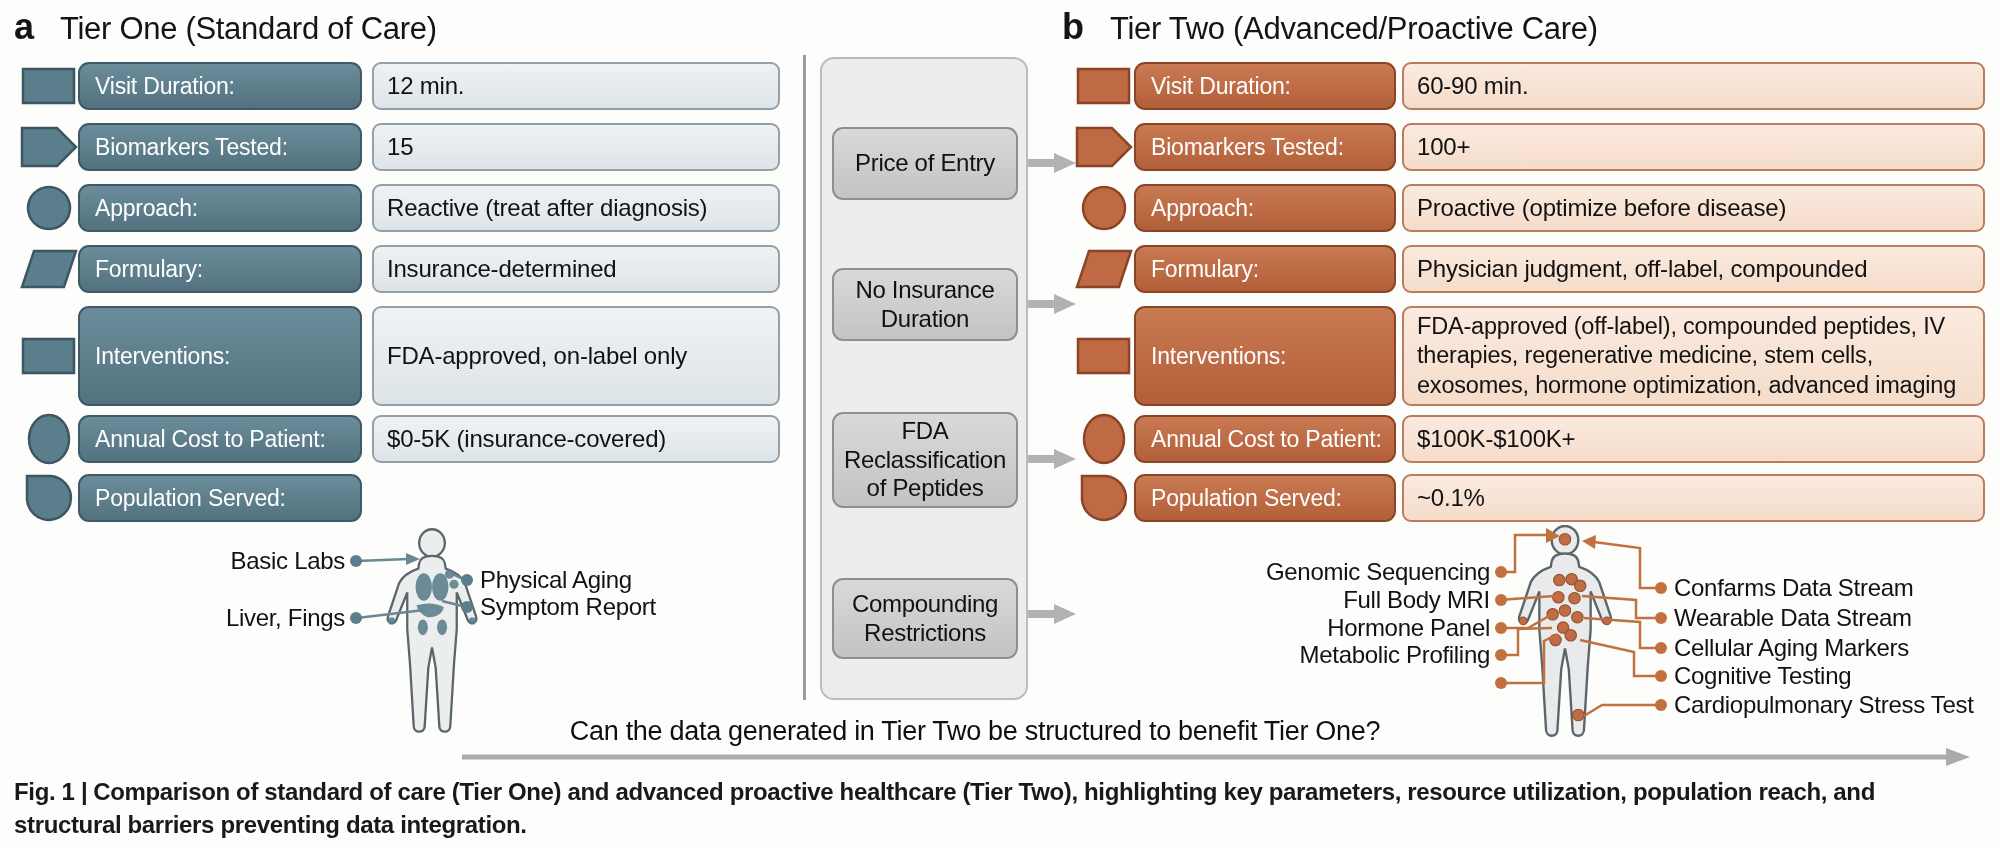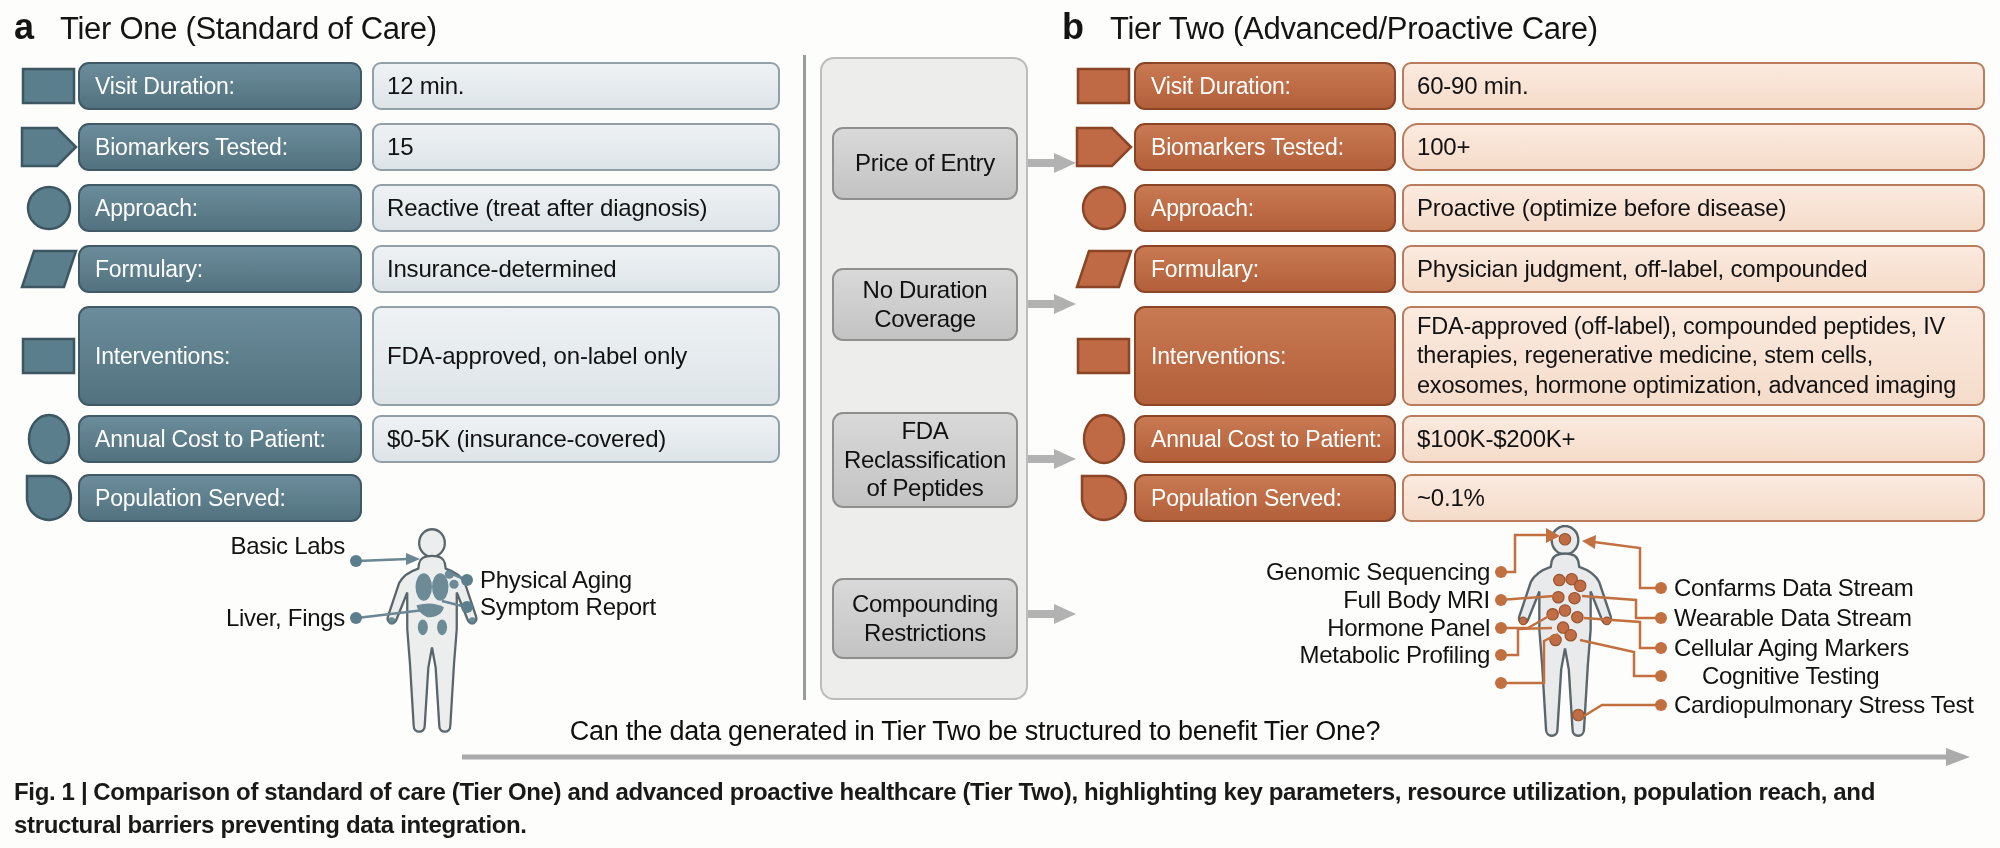--- a/index.html
+++ b/index.html
@@ -163,21 +163,21 @@
         <circle cx="1661" cy="618" r="6"></circle>
         <circle cx="1661" cy="648" r="6"></circle>
       <circle cx="1661" cy="676" r="6"></circle>
         <circle cx="1661" cy="705" r="6"></circle>
     </g>
   </svg>
 
   <div class="vline"></div>
   <div class="panel"></div>
   <div class="barrier" style="top:127px;height:73px;">Price of Entry</div>
-  <div class="barrier" style="top:268px;height:73px;">No Duration Coverage</div>
+  <div class="barrier" style="top:268px;height:73px;">No Insurance Duration</div>
   <div class="barrier" style="top:412px;height:96px;">FDA Reclassification of Peptides</div>
   <div class="barrier" style="top:578px;height:81px;">Compounding Restrictions</div>
 
   <div class="row t1" style="left:20px;top:62px;width:765px;height:48px;">
     <div class="icon-cell">
         <svg width="56" height="40" viewBox="0 0 56 40">
           <rect x="2" y="3" width="51" height="34" fill="#5b7e8c" stroke="#3c5662" stroke-width="2.5"></rect>
         </svg>
       </div>
     <div class="lbl" style="left:58px;width:284px;top:0;height:48px;">Visit Duration:</div>
@@ -246,21 +246,21 @@
     <div class="lbl" style="left:59px;width:262px;top:0;height:48px;">Visit Duration:</div>
     <div class="val" style="left:327px;width:583px;top:0;height:48px;">60-90 min.</div>
   </div>
   <div class="row t2" style="left:1075px;top:123px;width:915px;height:48px;">
     <div class="icon-cell">
         <svg width="58" height="44" viewBox="0 0 58 44">
           <polygon points="2,3 37,3 56,22 37,41 2,41" fill="#bf6a44" stroke="#8a4526" stroke-width="2.5"></polygon>
         </svg>
       </div>
     <div class="lbl" style="left:59px;width:262px;top:0;height:48px;">Biomarkers Tested:</div>
-    <div class="val" style="left:327px;width:583px;top:0;height:48px;border-radius:16px;">100+</div>
+    <div class="val" style="left:327px;width:583px;top:0;height:48px;">100+</div>
   </div>
   <div class="row t2" style="left:1075px;top:184px;width:915px;height:48px;">
     <div class="icon-cell">
         <svg width="48" height="48" viewBox="0 0 48 48">
           <circle cx="24" cy="24" r="21" fill="#bf6a44" stroke="#8a4526" stroke-width="2.5"></circle>
         </svg>
       </div>
     <div class="lbl" style="left:59px;width:262px;top:0;height:48px;">Approach:</div>
     <div class="val" style="left:327px;width:583px;top:0;height:48px;">Proactive (optimize before disease)</div>
   </div>
@@ -282,45 +282,45 @@
     <div class="lbl" style="left:59px;width:262px;top:0;height:100px;">Interventions:</div>
     <div class="val multiline" style="left:327px;width:583px;top:0;height:100px;">FDA-approved (off-label), compounded peptides, IV therapies, regenerative medicine, stem cells, exosomes, hormone optimization, advanced imaging</div>
   </div>
   <div class="row t2" style="left:1075px;top:415px;width:915px;height:48px;">
     <div class="icon-cell">
         <svg width="48" height="54" viewBox="0 0 48 54">
           <ellipse cx="24" cy="27" rx="20" ry="24" fill="#bf6a44" stroke="#8a4526" stroke-width="2.5"></ellipse>
         </svg>
       </div>
     <div class="lbl" style="left:59px;width:262px;top:0;height:48px;">Annual Cost to Patient:</div>
-    <div class="val" style="left:327px;width:583px;top:0;height:48px;">$100K-$200K+</div>
+    <div class="val" style="left:327px;width:583px;top:0;height:48px;">$100K-$100K+</div>
   </div>
   <div class="row t2" style="left:1075px;top:474px;width:915px;height:48px;">
     <div class="icon-cell">
         <svg width="50" height="50" viewBox="0 0 50 50">
           <path d="M3,3 L27,3 A22,22 0 1 1 3,27 Z" fill="#bf6a44" stroke="#8a4526" stroke-width="2.5"></path>
         </svg>
       </div>
     <div class="lbl" style="left:59px;width:262px;top:0;height:48px;">Population Served:</div>
     <div class="val" style="left:327px;width:583px;top:0;height:48px;">~0.1%</div>
   </div>
 
-  <div class="ann r" style="left:145px;top:532px;width:200px;">Basic Labs</div>
+  <div class="ann r" style="left:145px;top:547px;width:200px;">Basic Labs</div>
   <div class="ann r" style="left:145px;top:604px;width:200px;">Liver, Fings</div>
   <div class="ann" style="left:480px;top:566px;">Physical Aging</div>
   <div class="ann" style="left:480px;top:593px;">Symptom Report</div>
 
   <div class="ann r" style="left:1190px;top:558px;width:300px;">Genomic Sequencing</div>
   <div class="ann r" style="left:1190px;top:586px;width:300px;">Full Body MRI</div>
   <div class="ann r" style="left:1190px;top:614px;width:300px;">Hormone Panel</div>
   <div class="ann r" style="left:1190px;top:641px;width:300px;">Metabolic Profiling</div>
   <div class="ann" style="left:1674px;top:574px;">Confarms Data Stream</div>
   <div class="ann" style="left:1674px;top:604px;">Wearable Data Stream</div>
   <div class="ann" style="left:1674px;top:634px;">Cellular Aging Markers</div>
-  <div class="ann" style="left:1674px;top:662px;margin-left:28px;">Cognitive Testing</div>
+  <div class="ann" style="left:1674px;top:662px;">Cognitive Testing</div>
   <div class="ann" style="left:1674px;top:691px;">Cardiopulmonary Stress Test</div>
 
   <div class="question">Can the data generated in Tier Two be structured to benefit Tier One?</div>
 
   <div class="caption">
     <span class="figlab">Fig. 1 |</span><span>Comparison of standard of care (Tier One) and advanced proactive healthcare (Tier Two), highlighting key parameters, resource utilization, population reach, and structural barriers preventing data integration.</span>
   </div>
 
 </div>
 

